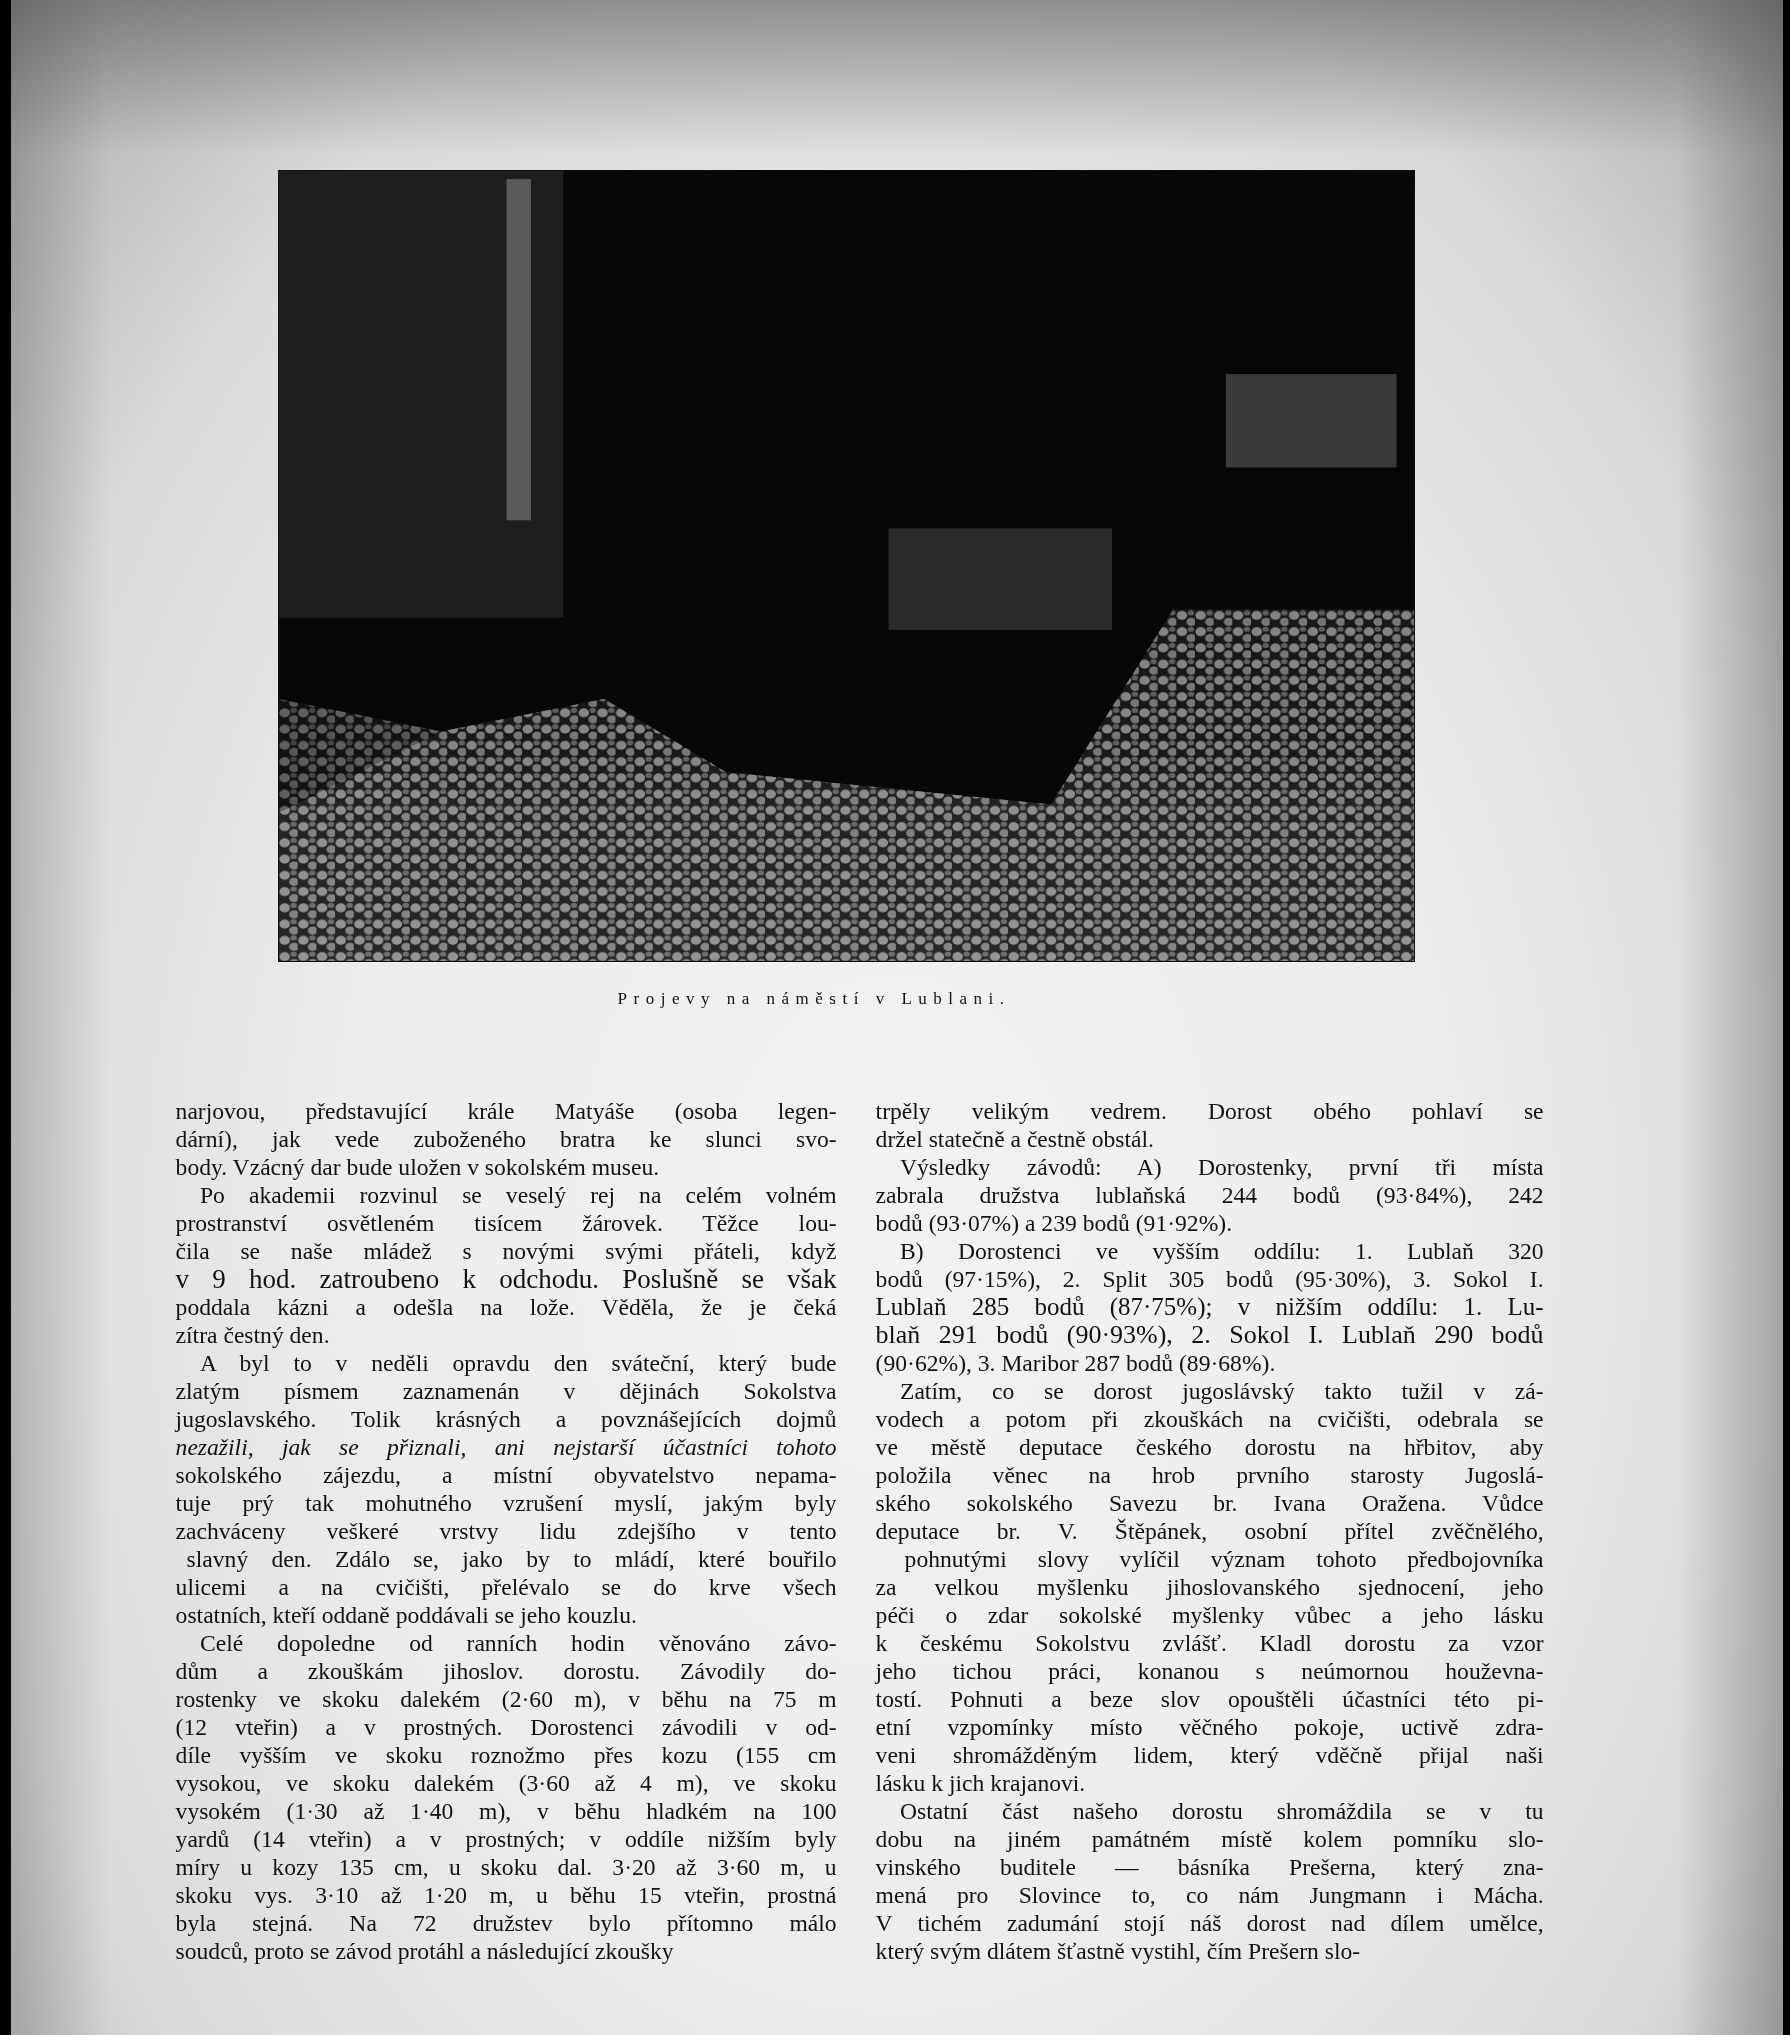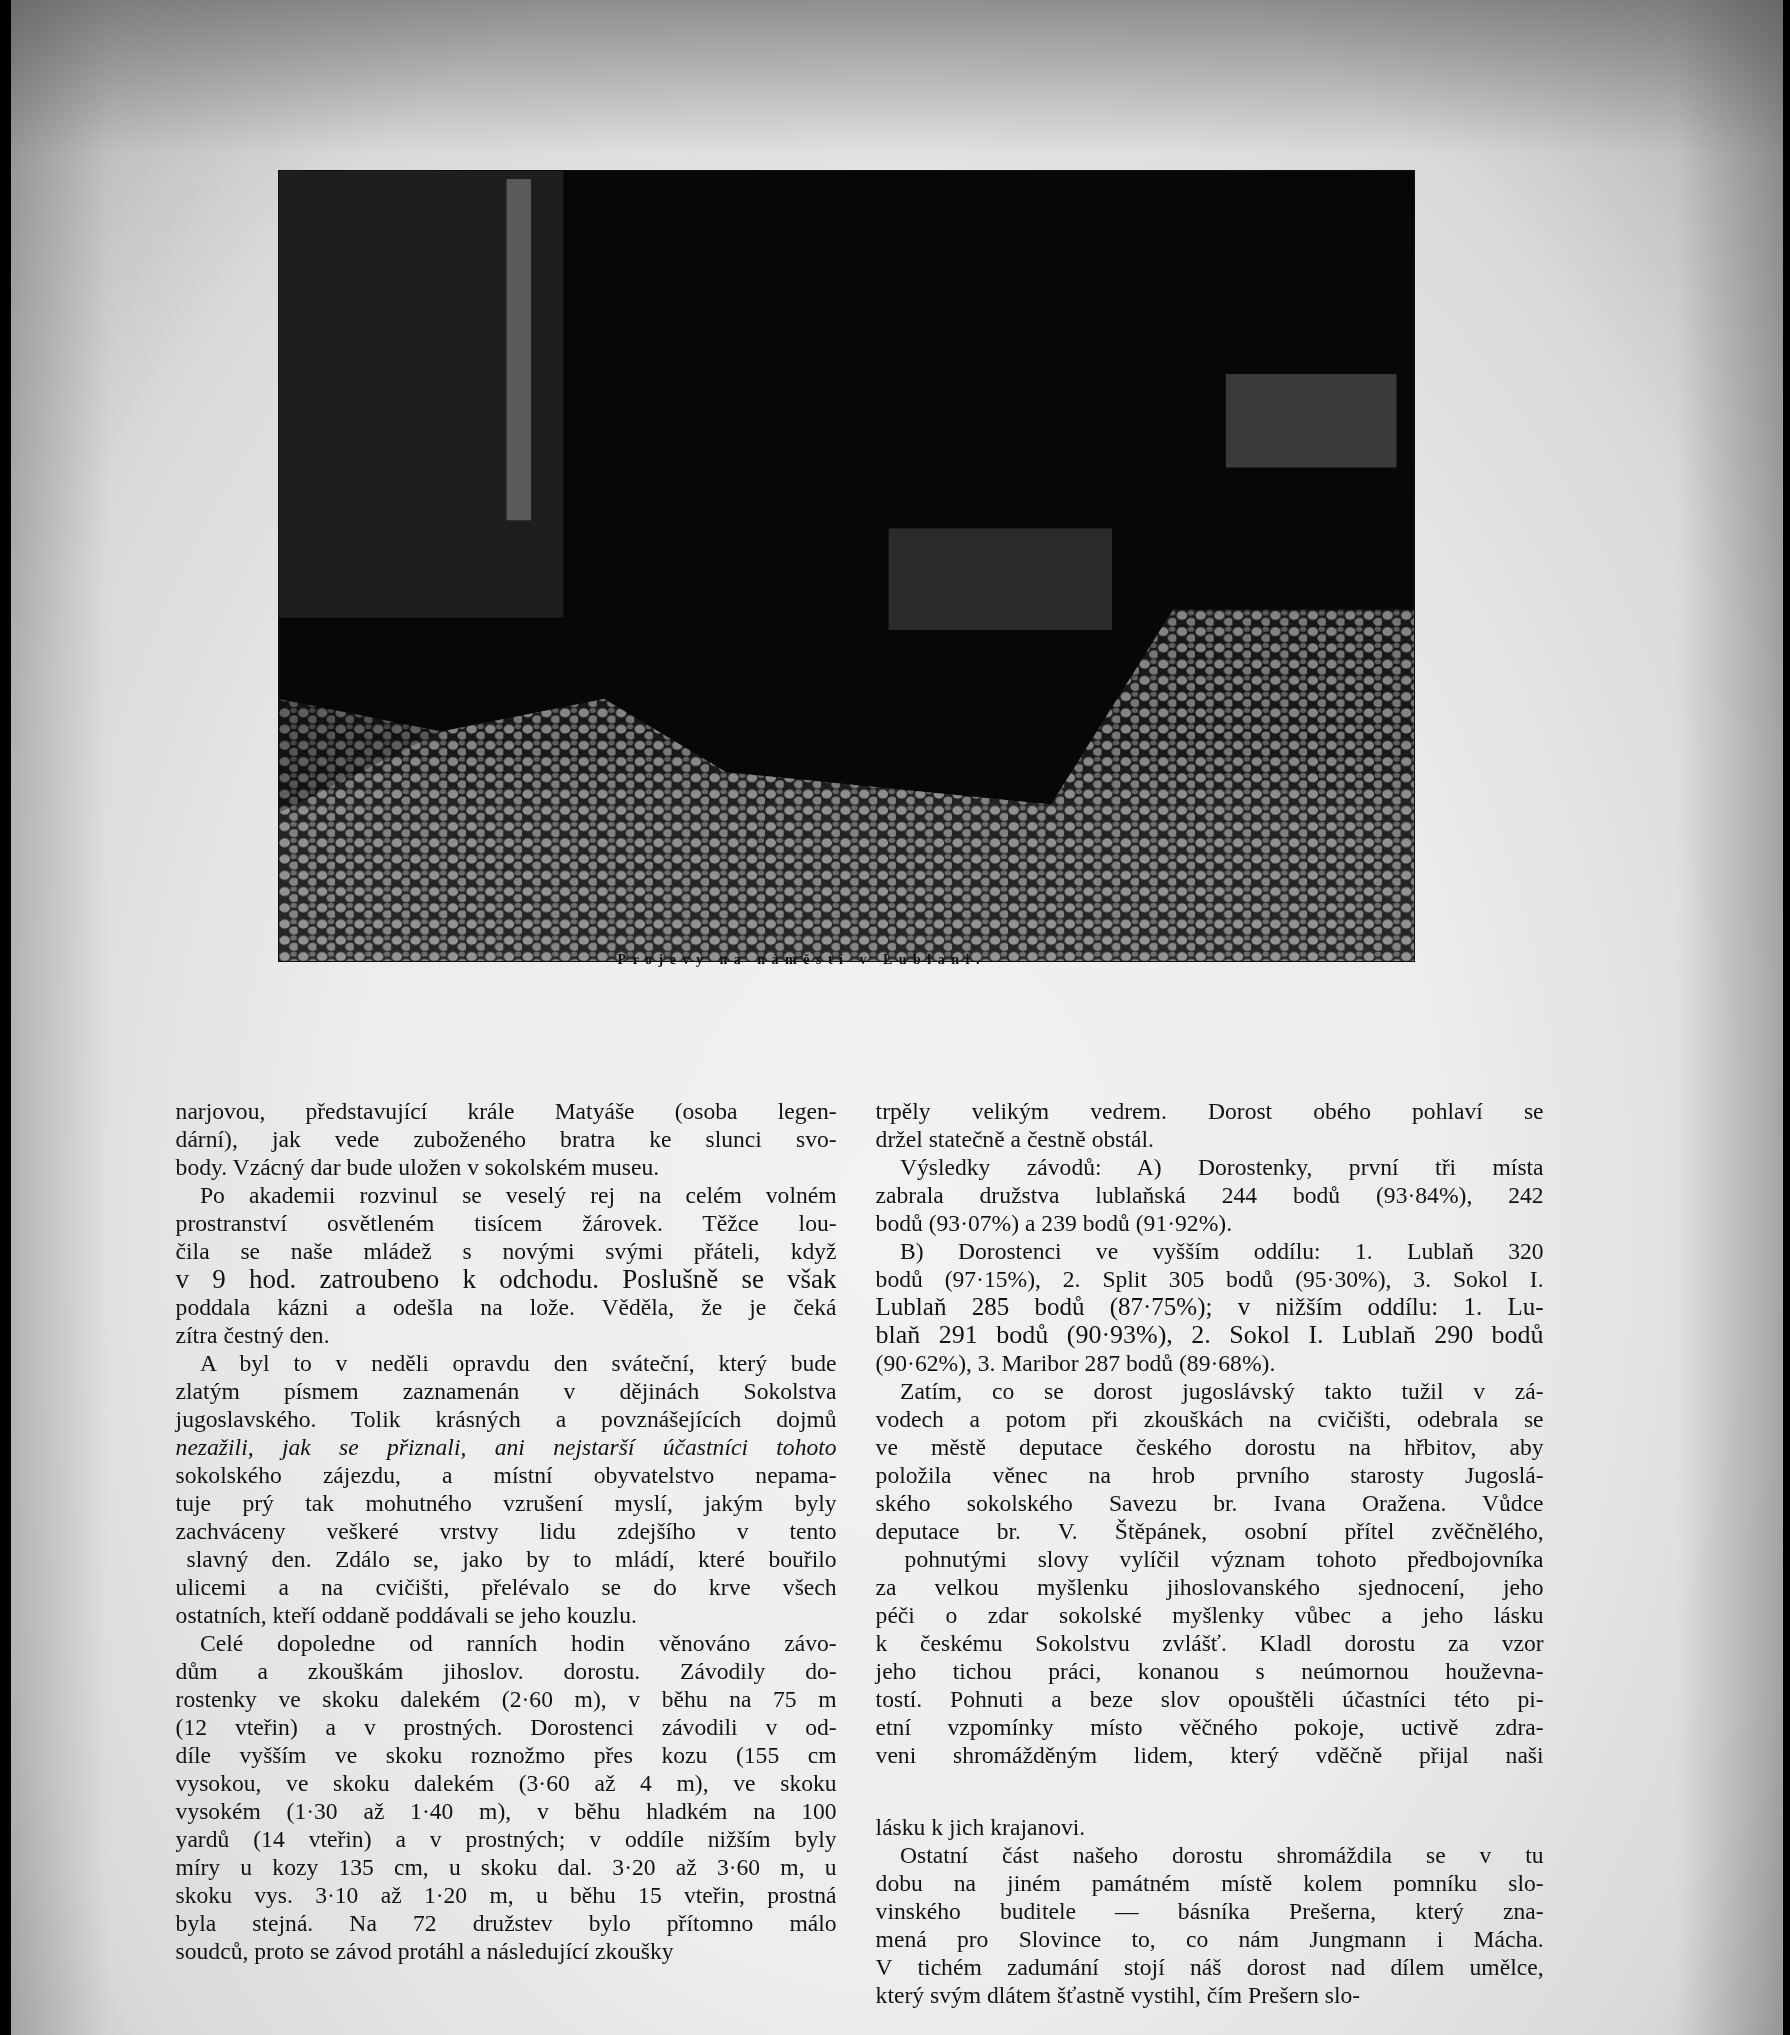--- a/index.html
+++ b/index.html
@@ -20,22 +20,22 @@
         linear-gradient(90deg, rgba(60,60,60,0.25) 0px, rgba(60,60,60,0) 98px),
         linear-gradient(270deg, rgba(60,60,60,0.35) 0px, rgba(60,60,60,0) 106px);
       pointer-events: none;
     }
     .photo {
       position: absolute; left: 267px; top: 170px; width: 1137px; height: 792px;
       background: #050505; border: 1.6px solid #111; box-sizing: border-box; overflow: hidden;
     }
     .photo svg { width: 100%; height: 100%; display: block; }
     .caption {
-      position: absolute; left: 607px; top: 952px; width: 529px;
-      font-size: 14px; font-weight: bold; letter-spacing: 6.5px; color: #111;
+      position: absolute; left: 607px; top: 989px; width: 529px;
+      font-size: 17px; font-weight: normal; letter-spacing: 6.5px; color: #111;
       white-space: nowrap;
     }
     .col {
       position: absolute; top: 1097px;
       font-size: 23.6px; line-height: 28px; color: #121212;
       text-align: justify; hyphens: manual;
     }
     .col.left  { left: 165px;  width: 661px; }
     .col.right { left: 865px; width: 668px; }
     .col p { margin: 0; text-indent: 0; }
@@ -143,21 +143,21 @@
         <span class="line" style="font-size: 23.6px;">ského sokolského Savezu br. Ivana Oražena. Vůdce</span>
         <span class="line" style="font-size: 23.6px;">deputace br. V. Štěpánek, osobní přítel zvěčnělého,</span>
         <span class="line" style="font-size: 23.6px; margin-left: 29px;">pohnutými slovy vylíčil význam tohoto předbojovníka</span>
         <span class="line" style="font-size: 23.6px;">za velkou myšlenku jihoslovanského sjednocení, jeho</span>
         <span class="line" style="font-size: 23.6px;">péči o zdar sokolské myšlenky vůbec a jeho lásku</span>
         <span class="line" style="font-size: 23.6px;">k českému Sokolstvu zvlášť. Kladl dorostu za vzor</span>
         <span class="line" style="font-size: 23.6px;">jeho tichou práci, konanou s neúmornou houževna-</span>
         <span class="line" style="font-size: 23.6px;">tostí. Pohnuti a beze slov opouštěli účastníci této pi-</span>
         <span class="line" style="font-size: 23.6px;">etní vzpomínky místo věčného pokoje, uctivě zdra-</span>
         <span class="line" style="font-size: 23.6px;">veni shromážděným lidem, který vděčně přijal naši</span>
-        <span class="line last" style="font-size: 23.6px; margin-top: 44px;">lásku k jich krajanovi.</span>
+        <span class="line last" style="font-size: 23.6px;">lásku k jich krajanovi.</span>
       </p>
       <p>
         <span class="line" style="text-indent: 24.4px; font-size: 23.6px;">Ostatní část našeho dorostu shromáždila se v tu</span>
         <span class="line" style="font-size: 23.6px;">dobu na jiném památném místě kolem pomníku slo-</span>
         <span class="line" style="font-size: 23.6px;">vinského buditele — básníka Prešerna, který zna-</span>
         <span class="line" style="font-size: 23.6px;">mená pro Slovince to, co nám Jungmann i Mácha.</span>
         <span class="line" style="font-size: 23.6px;">V tichém zadumání stojí náš dorost nad dílem umělce,</span>
         <span class="line last" style="font-size: 23.6px;">který svým dlátem šťastně vystihl, čím Prešern slo-</span>
       </p>
     </div>

